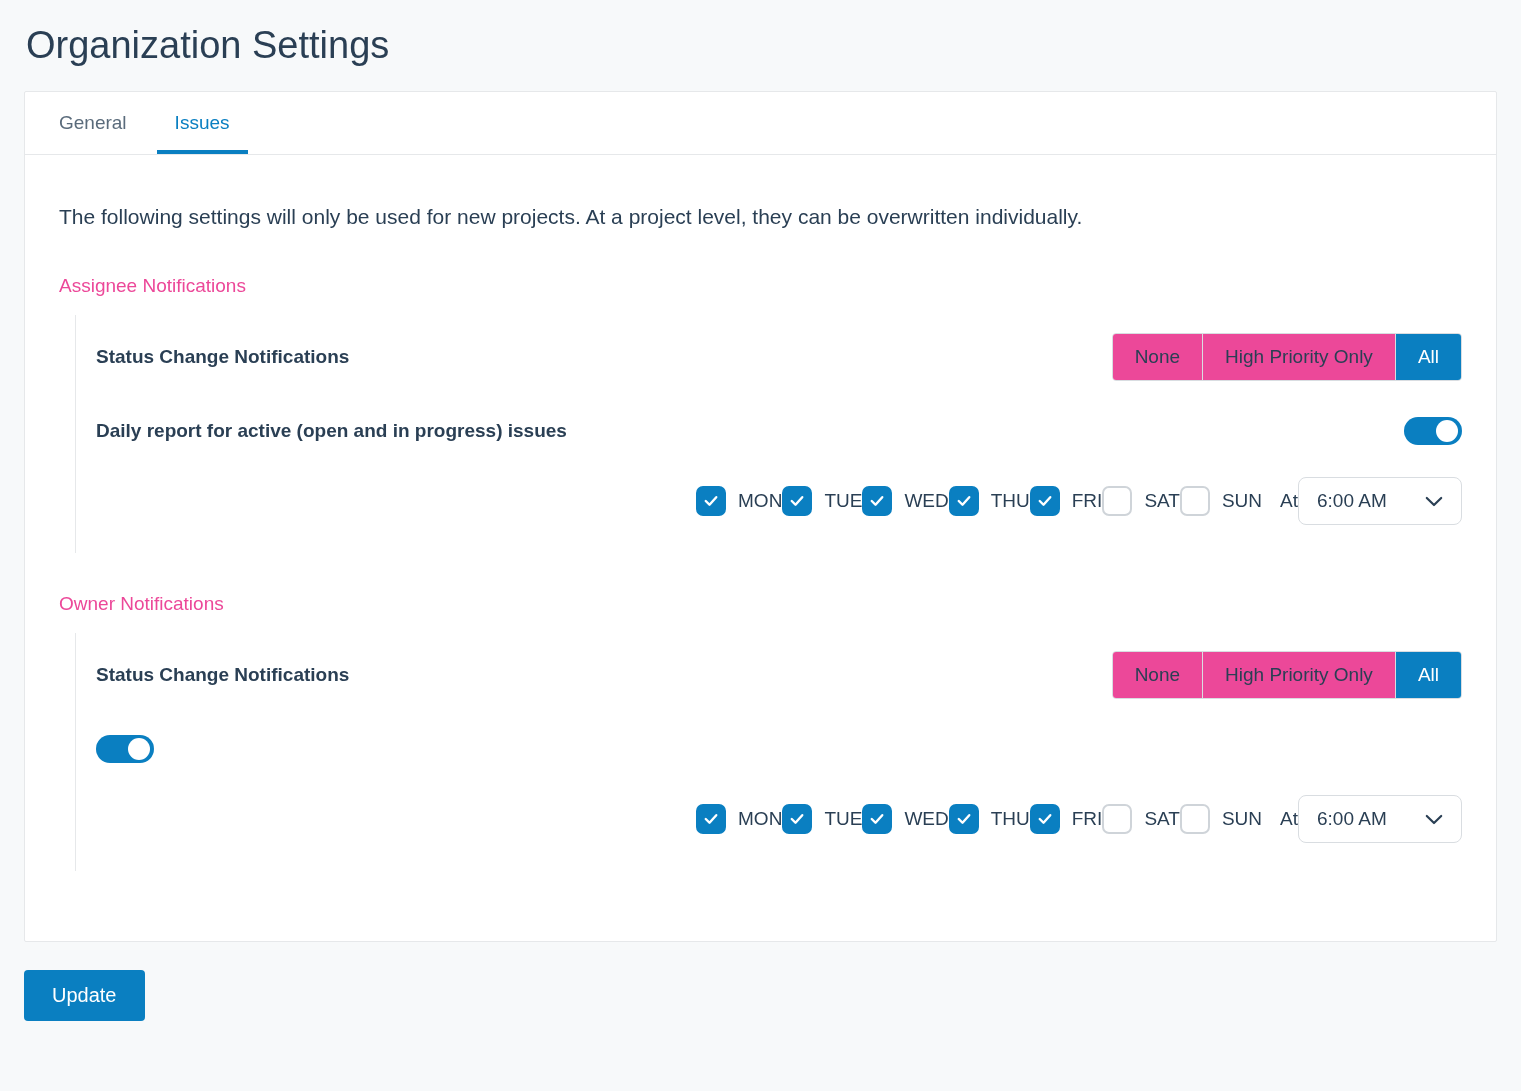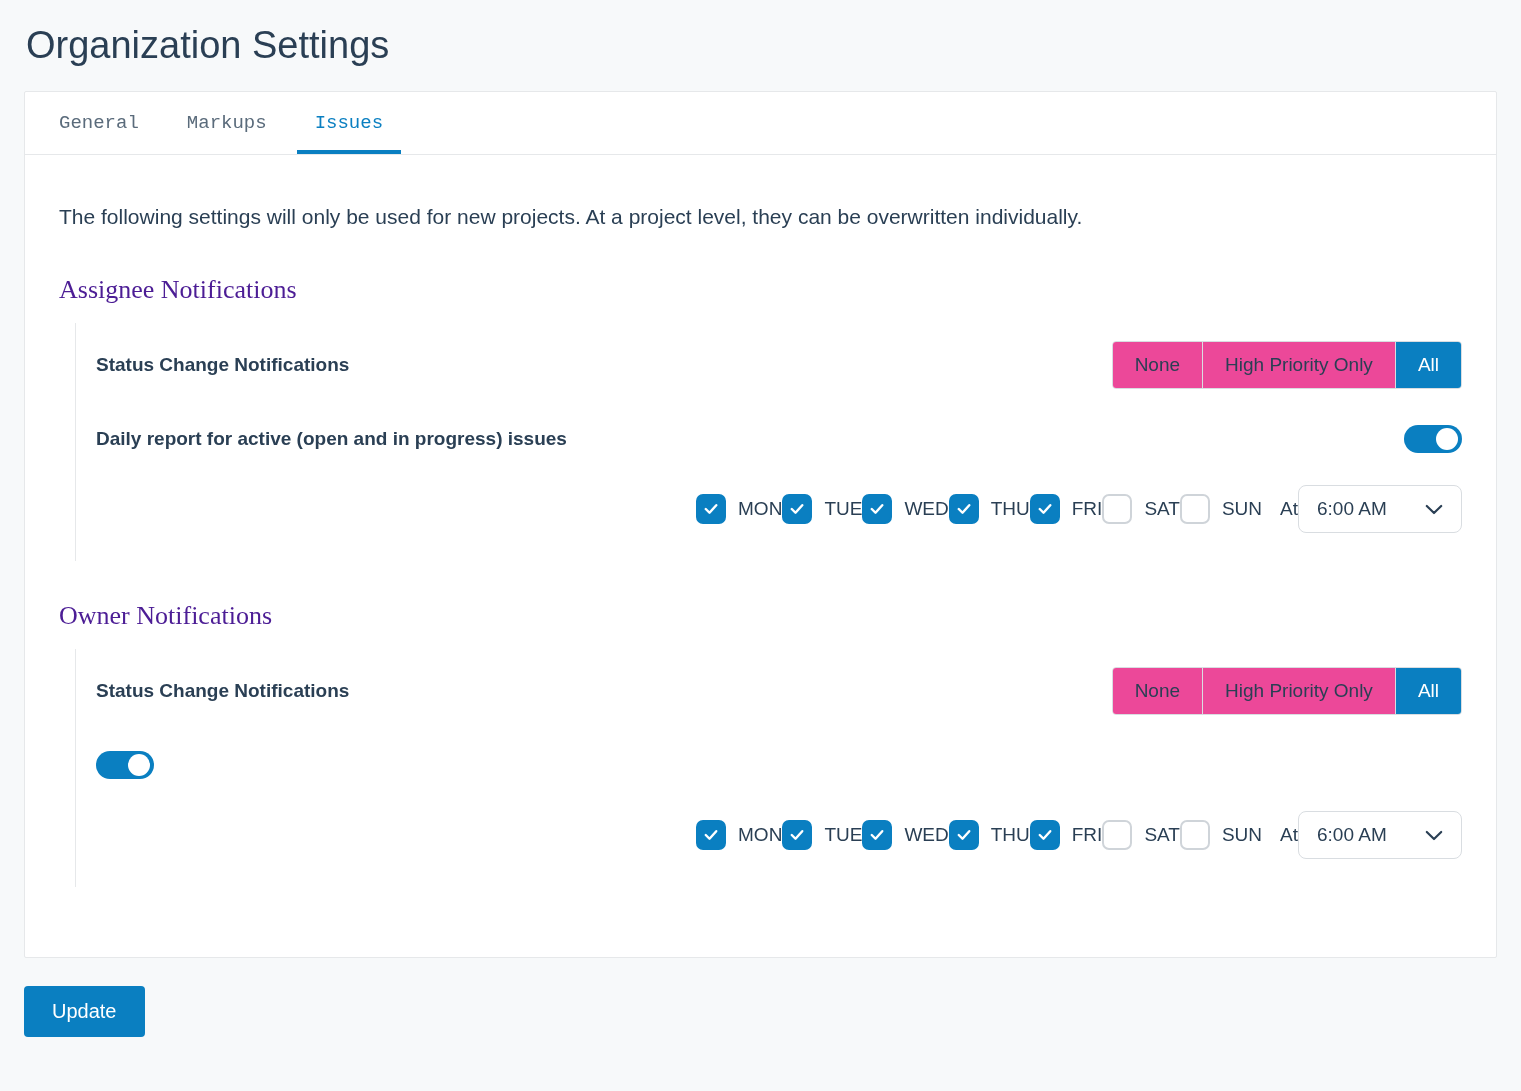--- a/index.html
+++ b/index.html
@@ -29,39 +29,37 @@
     border-bottom: 1px solid #e6e8ea;
     padding: 0 16px;
   }
   .tab {
     padding: 20px 18px 16px 18px;
     font-size: 19px;
     color: #5a6b7b;
     cursor: pointer;
     border-bottom: 4px solid transparent;
     margin-right: 12px;
-    font-family: Liberation Mono, monospace;
   }
   .tab.active {
     color: #0a7fc1;
     border-bottom-color: #0a7fc1;
   }
   .content {
     padding: 50px 34px 30px 34px;
   }
   .intro {
     font-size: 21px;
     color: #2a3f54;
     margin-bottom: 46px;
   }
   .section-title {
-    font-size: 26px;
-    color: #4c1d95;
+    font-size: 19px;
+    color: #ec4899;
     margin-bottom: 18px;
-    font-family: Liberation Serif, serif;
   }
   .section-body {
     border-left: 1px solid #e6e8ea;
     margin-left: 16px;
     padding-left: 0;
     margin-bottom: 40px;
   }
   .row {
     display: flex;
     align-items: center;
@@ -181,21 +179,20 @@
 </style>
 </head>
 <body>
 
 <div class="page">
   <h1 class="page-title">Organization Settings</h1>
 
   <div class="card">
     <div class="tabs" id="tabs">
         <div class="tab">General</div>
-        <div class="tab">Markups</div>
         <div class="tab active">Issues</div>
       </div>
 
     <div class="content">
       <p class="intro">The following settings will only be used for new projects. At a project level, they can be overwritten individually.</p>
 
       <div>
         <div class="section-title">Assignee Notifications</div>
         <div class="section-body">
           <div class="row">

